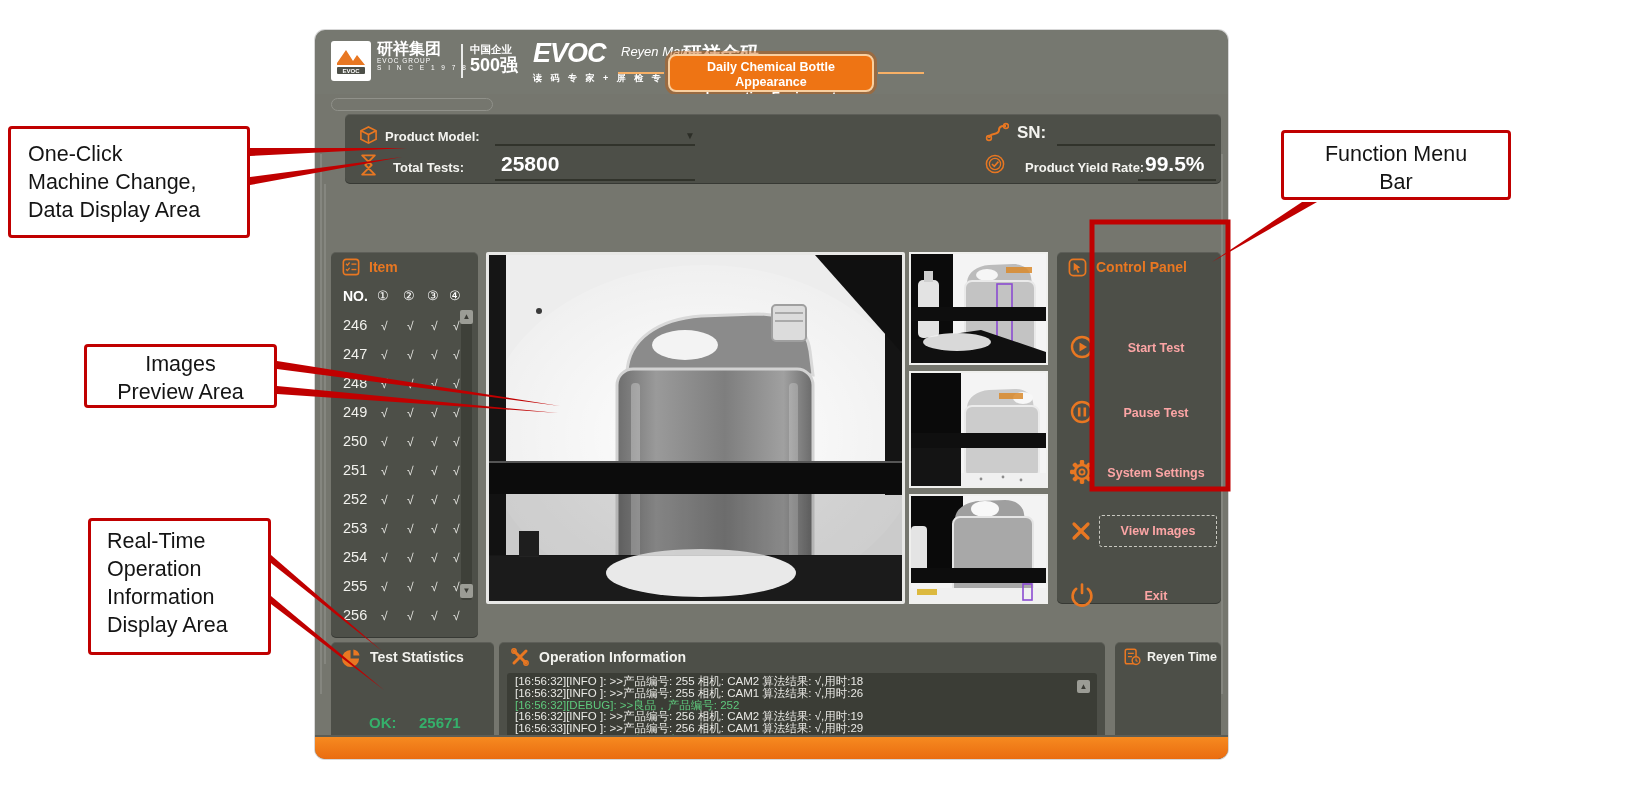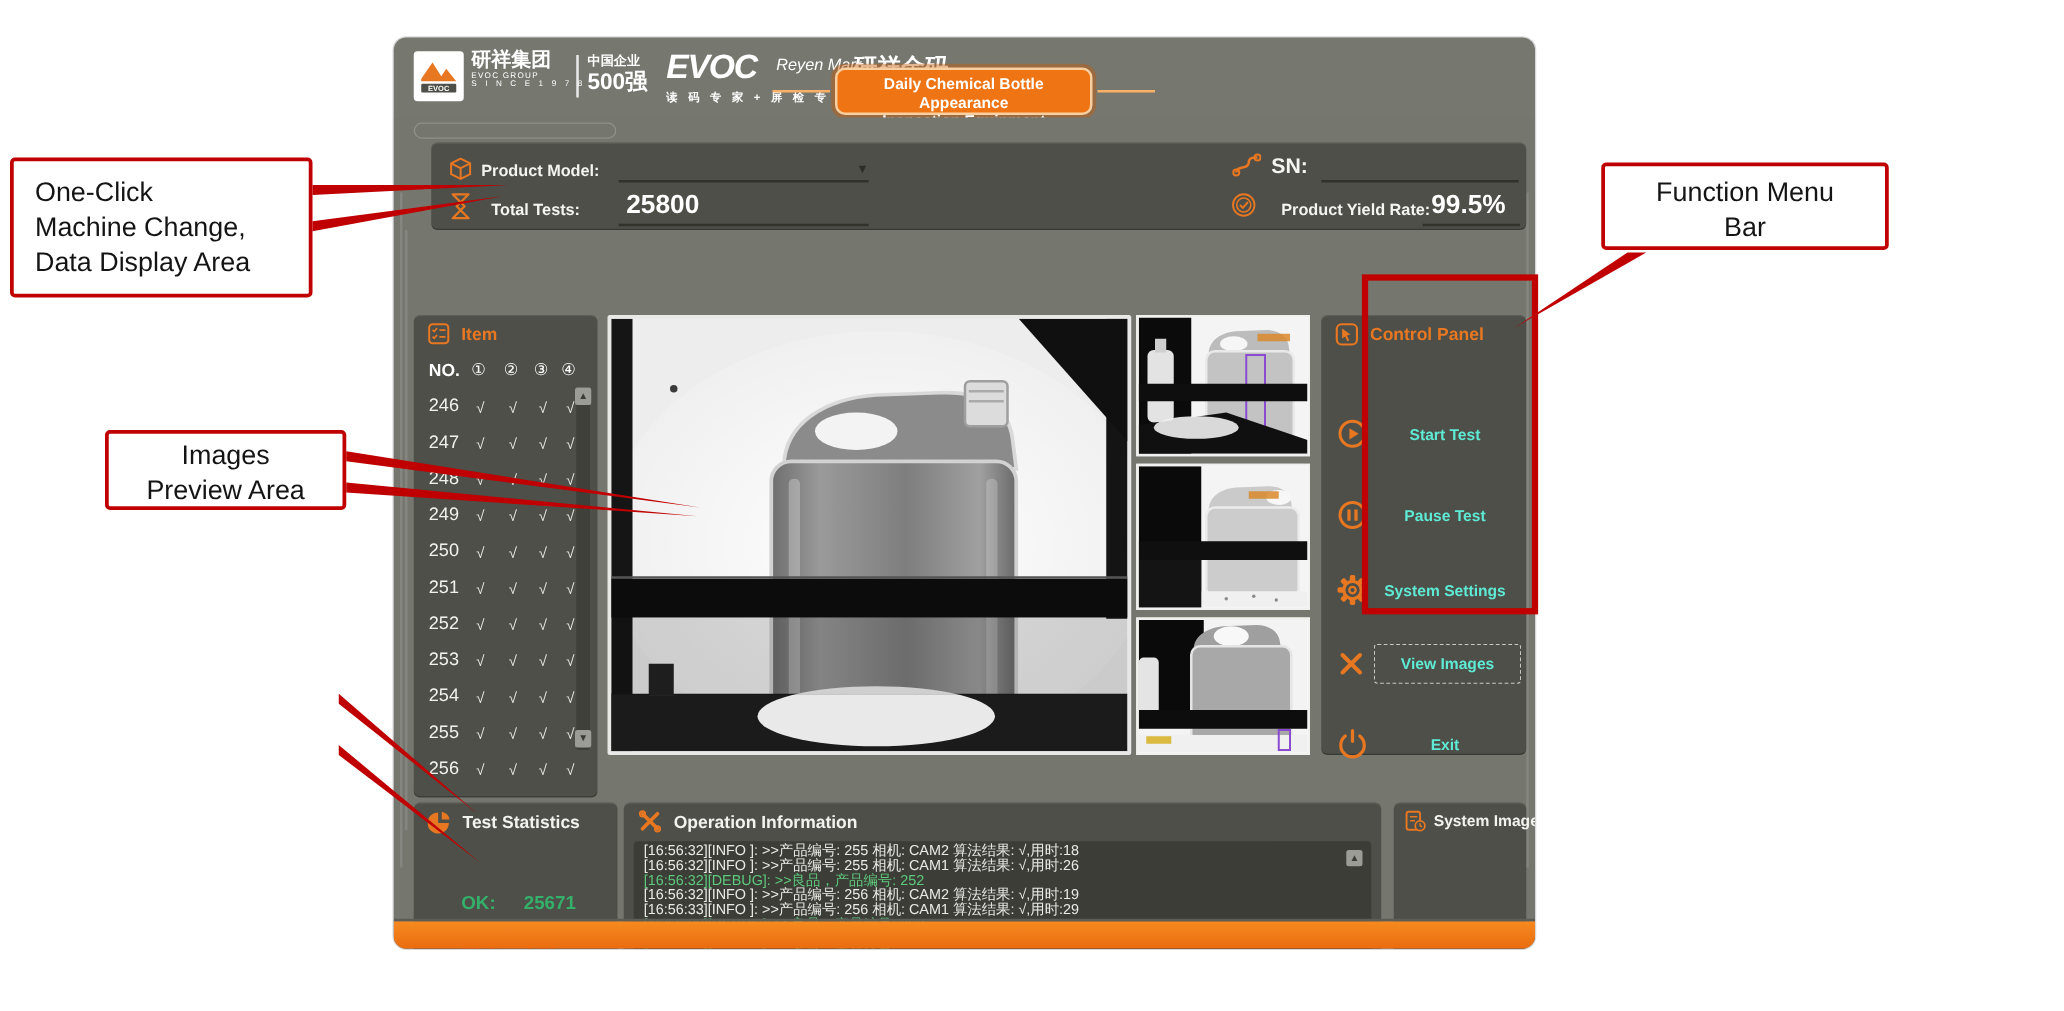--- a/index.html
+++ b/index.html
@@ -73,21 +73,21 @@
 
   
   #main-image { left:171px; top:158px; width:419px; height:352px; border:3px solid #e8e8e6; border-radius:2px; background:#ededed; }
   .thumb { position:absolute; left:594px; width:139px; border:2px solid #f0f0ee; background:#fff; }
   #thumb1 { top:158px; height:113px; } #thumb2 { top:277px; height:117px; } #thumb3 { top:400px; height:110px; }
 
   
   #ctrl-panel { left:742px; top:158px; width:164px; height:352px; }
   .ctrl-item { position:absolute; left:0; width:100%; height:34px; cursor:pointer; }
   .ctrl-item .ico { position:absolute; left:12px; top:2px; }
-  .ctrl-label { position:absolute; left:40px; top:9px; width:118px; text-align:center; color:#5eead4; font-weight:bold; font-size:12.5px; }
+  .ctrl-label { position:absolute; left:40px; top:9px; width:118px; text-align:center; color:#fca5a5; font-weight:bold; font-size:12.5px; }
   .view-images-btn { position:absolute; left:42px; top:-2px; width:118px; height:32px; border:1.5px dashed #c9c9c1; border-radius:3px; }
   .view-images-btn .ctrl-label { left:0; top:8px; width:100%; }
 
   
   #stats-panel { left:16px; top:548px; width:163px; height:150px; }
   .stat-row { position:absolute; font-size:15px; font-weight:bold; }
   .ok { color:#35b06b; } .ng { color:#d93a2b; }
   #log-panel { left:184px; top:548px; width:606px; height:150px; }
   #log-area { position:absolute; left:8px; top:31px; width:590px; height:113px; background:#3b3d36; border-radius:3px;
       padding:3px 8px; overflow:hidden; }
@@ -482,21 +482,21 @@
 
       <div class="panel" id="time-panel">
         <div class="panel-head" style="padding:0 8px; gap:6px;">
           <svg class="ico" width="18" height="18" viewBox="0 0 20 20">
             <rect x="2.5" y="1.5" width="12" height="16" rx="2" fill="none" stroke="#e87722" stroke-width="1.7"></rect>
             <line x1="5.5" y1="6" x2="12" y2="6" stroke="#e87722" stroke-width="1.4"></line>
             <line x1="5.5" y1="9.5" x2="10" y2="9.5" stroke="#e87722" stroke-width="1.4"></line>
             <circle cx="14.5" cy="14" r="4.3" fill="#4d4f48" stroke="#e87722" stroke-width="1.6"></circle>
             <polyline points="14.5,11.8 14.5,14 16.2,15" fill="none" stroke="#e87722" stroke-width="1.3"></polyline>
           </svg>
-          <span class="panel-title">System Image</span>
+          <span class="panel-title">Reyen Time</span>
         </div>
         <div class="date-row">
 
           <span class="date-txt">2024-07-23</span>
         </div>
       </div>
     </div>
 
     <div id="app-footer"></div>
   </div>
@@ -516,18 +516,24 @@
 
   <div class="callout" id="co1">
     <div>One-Click</div>
     <div>Machine Change,</div>
     <div>Data Display Area</div>
   </div>
   <div class="callout" id="co2">
     <div>Images</div>
     <div>Preview Area</div>
   </div>
+  <div class="callout" id="co3">
+    <div>Real-Time</div>
+    <div>Operation</div>
+    <div>Information</div>
+    <div>Display Area</div>
+  </div>
   <div class="callout" id="co4">
     <div>Function Menu</div>
     <div>Bar</div>
   </div>
 
 </div>
 
 </body></html>

